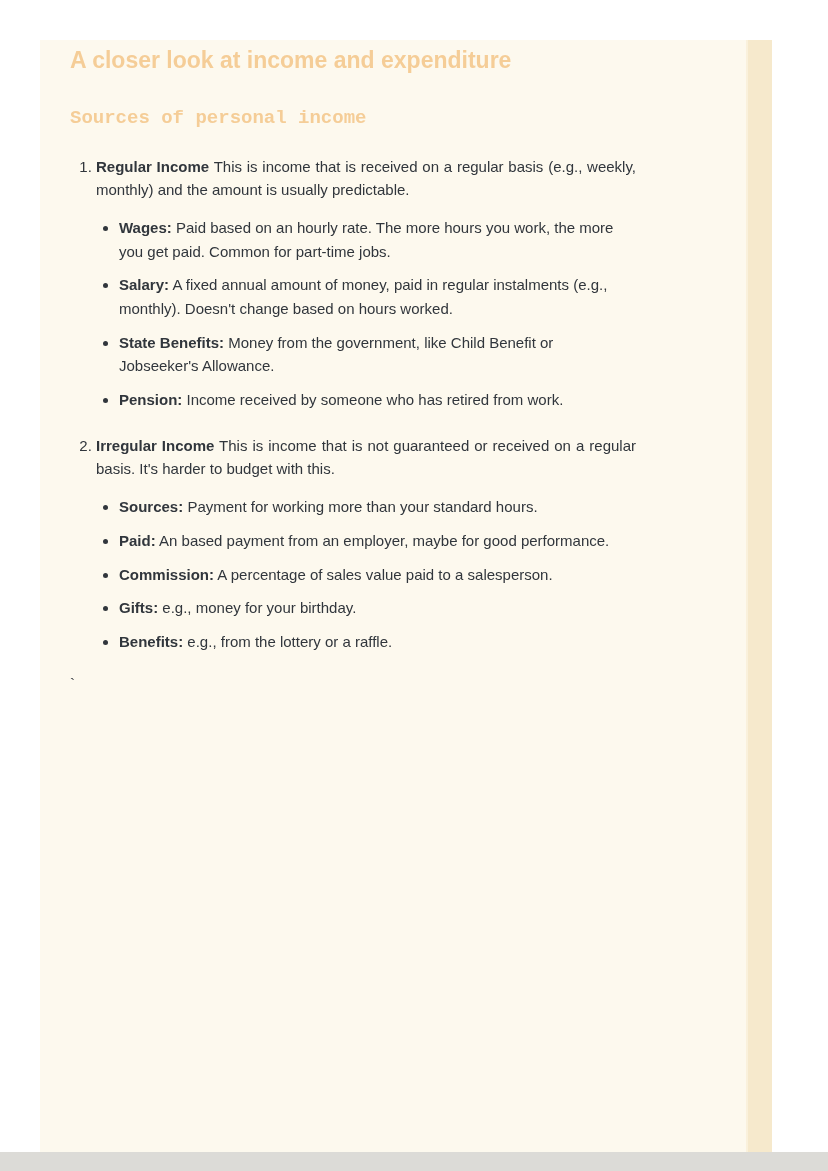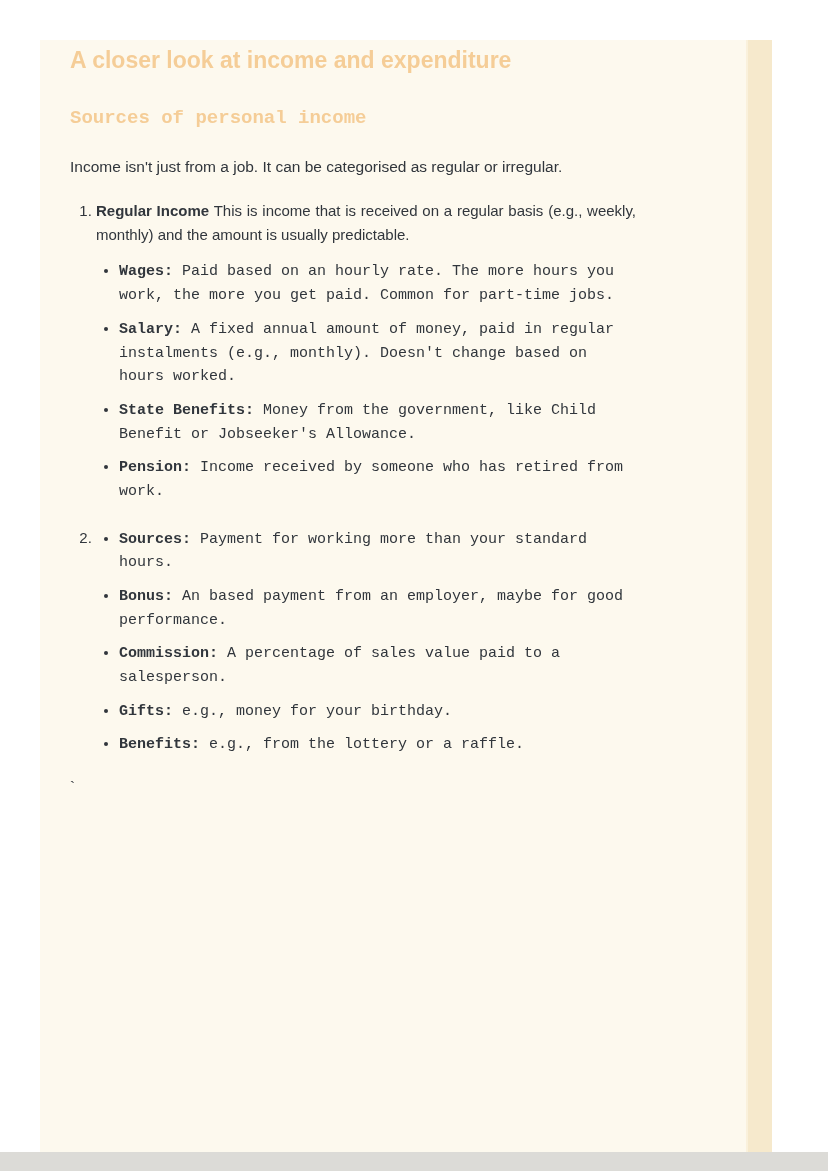--- a/index.html
+++ b/index.html
@@ -48,21 +48,21 @@
     font-size: 15.5px; line-height: 1.58;
   }
   ol.num-list {
     margin: 20px 0 0; padding-left: 26px;
     font-size: 15px; line-height: 1.58;
   }
   ol.num-list > li + li { margin-top: 22px; }
   .lead { margin: 0; text-align: justify; }
   ul.sub {
     list-style: disc;
-    margin: 14px 0 0; padding-left: 23px; font-family: Liberation Mono, monospace;
+    margin: 14px 0 0; padding-left: 23px;
   }
   ul.sub > li + li { margin-top: 10px; }
   ul.sub p { margin: 0; }
   strong.term { font-weight: 700; }
   p.stray { margin: 18px 0 0; font-size: 15.5px; line-height: 1.58; }
   .footer {
     position: absolute; right: 22px; bottom: 22px;
     font-size: 11.5px;
     color: var(--muted, #b5ae9e);
     margin-left: 41px;
@@ -72,47 +72,47 @@
 <body>
 
 <div class="doc">
   <div class="edge"></div>
 
   <div class="content">
     <h1 class="title">A closer look at income and expenditure</h1>
 
     <h2 class="section">Sources of personal income</h2>
 
-    <p class="body-text">Income isn't just from a job. It can be categorised as regular or irregular.</p>
 
     <ol class="num-list">
       <li>
         <p class="lead"><strong class="term">Regular Income</strong> <span>This is income that is received on a regular basis (e.g., weekly, monthly) and the amount is usually predictable.</span></p>
         <ul class="sub">
           <li>
               <p><strong class="term">Wages:</strong> <span>Paid based on an hourly rate. The more hours you work, the more you get paid. Common for part-time jobs.</span></p>
             </li>
           <li>
               <p><strong class="term">Salary:</strong> <span>A fixed annual amount of money, paid in regular instalments (e.g., monthly). Doesn't change based on hours worked.</span></p>
             </li>
           <li>
               <p><strong class="term">State Benefits:</strong> <span>Money from the government, like Child Benefit or Jobseeker's Allowance.</span></p>
             </li>
           <li>
               <p><strong class="term">Pension:</strong> <span>Income received by someone who has retired from work.</span></p>
             </li>
         </ul>
       </li>
       <li>
+        <p class="lead"><strong class="term">Irregular Income</strong> <span>This is income that is not guaranteed or received on a regular basis. It's harder to budget with this.</span></p>
         <ul class="sub">
           <li>
               <p><strong class="term">Sources:</strong> <span>Payment for working more than your standard hours.</span></p>
             </li>
           <li>
-              <p><strong class="term">Bonus:</strong> <span>An based payment from an employer, maybe for good performance.</span></p>
+              <p><strong class="term">Paid:</strong> <span>An based payment from an employer, maybe for good performance.</span></p>
             </li>
           <li>
               <p><strong class="term">Commission:</strong> <span>A percentage of sales value paid to a salesperson.</span></p>
             </li>
           <li>
               <p><strong class="term">Gifts:</strong> <span>e.g., money for your birthday.</span></p>
             </li>
           <li>
               <p><strong class="term">Benefits:</strong> <span>e.g., from the lottery or a raffle.</span></p>
             </li>

